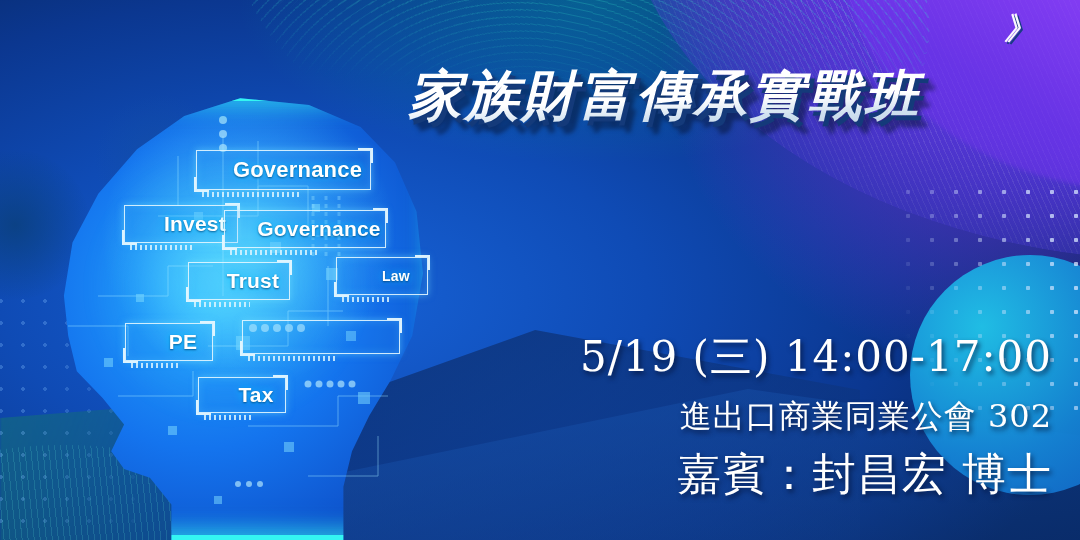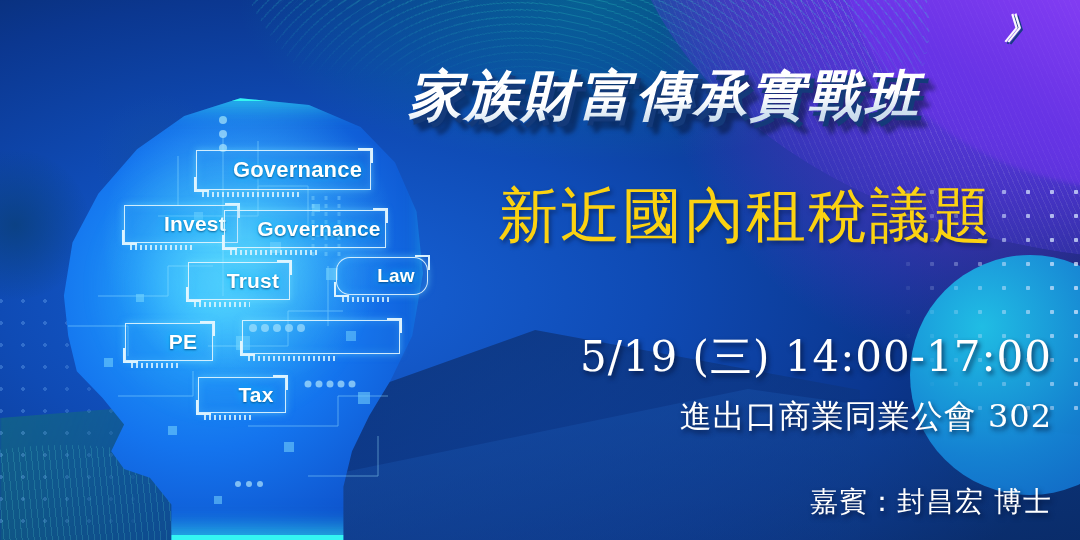--- a/index.html
+++ b/index.html
@@ -165,21 +165,21 @@
     font-family:"DejaVu Serif","Liberation Serif",serif;
     text-shadow:2px 3px 4px rgba(6,26,70,.55);
   }
   .detail{
     position:absolute;right:28px;color:#fff;white-space:nowrap;text-align:left;
     font-family:"DejaVu Serif","Liberation Serif",serif;
     text-shadow:2px 3px 5px rgba(4,18,52,.75);
   }
   .d1{top:332px;font-size:42px;line-height:50px;letter-spacing:1px;}
   .d2{top:390px;font-size:32px;line-height:52px;letter-spacing:1px;}
-  .d3{top:476px;font-size:28px;line-height:52px;letter-spacing:1px;}
+  .d3{top:448px;font-size:44px;line-height:52px;letter-spacing:1px;}
 
   .logo-mark{
     position:absolute;right:22px;top:8px;width:54px;height:34px;
     font-size:31px;font-weight:bold;font-style:italic;color:#fff;
     text-shadow:2px 2px 0 #163c80;letter-spacing:-4px;opacity:.97;
     font-family:"DejaVu Sans",sans-serif;
   }
 </style>
 </head>
 <body>
@@ -267,37 +267,36 @@
         <span class="hud-tick"></span>
       </div>
       <div class="hud" style="left: 224px; top: 210px; width: 132px; height: 36px; font-size: 21px;">
         <span>Governance</span>
         <span class="hud-tick"></span>
       </div>
       <div class="hud" style="left: 188px; top: 262px; width: 72px; height: 36px; font-size: 21px;">
         <span>Trust</span>
         <span class="hud-tick"></span>
       </div>
-      <div class="hud" style="left: 336px; top: 257px; width: 62px; height: 36px; font-size: 19px; border-radius: 14px;">
+      <div class="hud" style="left: 336px; top: 257px; width: 62px; height: 36px; font-size: 14px;">
         <span>Law</span>
         <span class="hud-tick"></span>
       </div>
       <div class="hud" style="left: 125px; top: 323px; width: 58px; height: 36px; font-size: 21px;">
         <span>PE</span>
         <span class="hud-tick"></span>
       </div>
       <div class="hud" style="left: 242px; top: 320px; width: 128px; height: 32px; font-size: 18px;">
         <span class="hud-tick"></span>
       </div>
       <div class="hud" style="left: 198px; top: 377px; width: 58px; height: 34px; font-size: 21px;">
         <span>Tax</span>
         <span class="hud-tick"></span>
       </div>
     </div>
 
   <div class="main-title">家族財富傳承實戰班</div>
-  <div class="sub-title">新近國內租稅議題</div>
   <div class="detail d1">5/19 (三) 14:00-17:00</div>
   <div class="detail d2">進出口商業同業公會 302</div>
   <div class="detail d3">嘉賓：封昌宏 博士</div>
   <div class="logo-mark">》</div>
 
 </div>
 
 </body></html>

